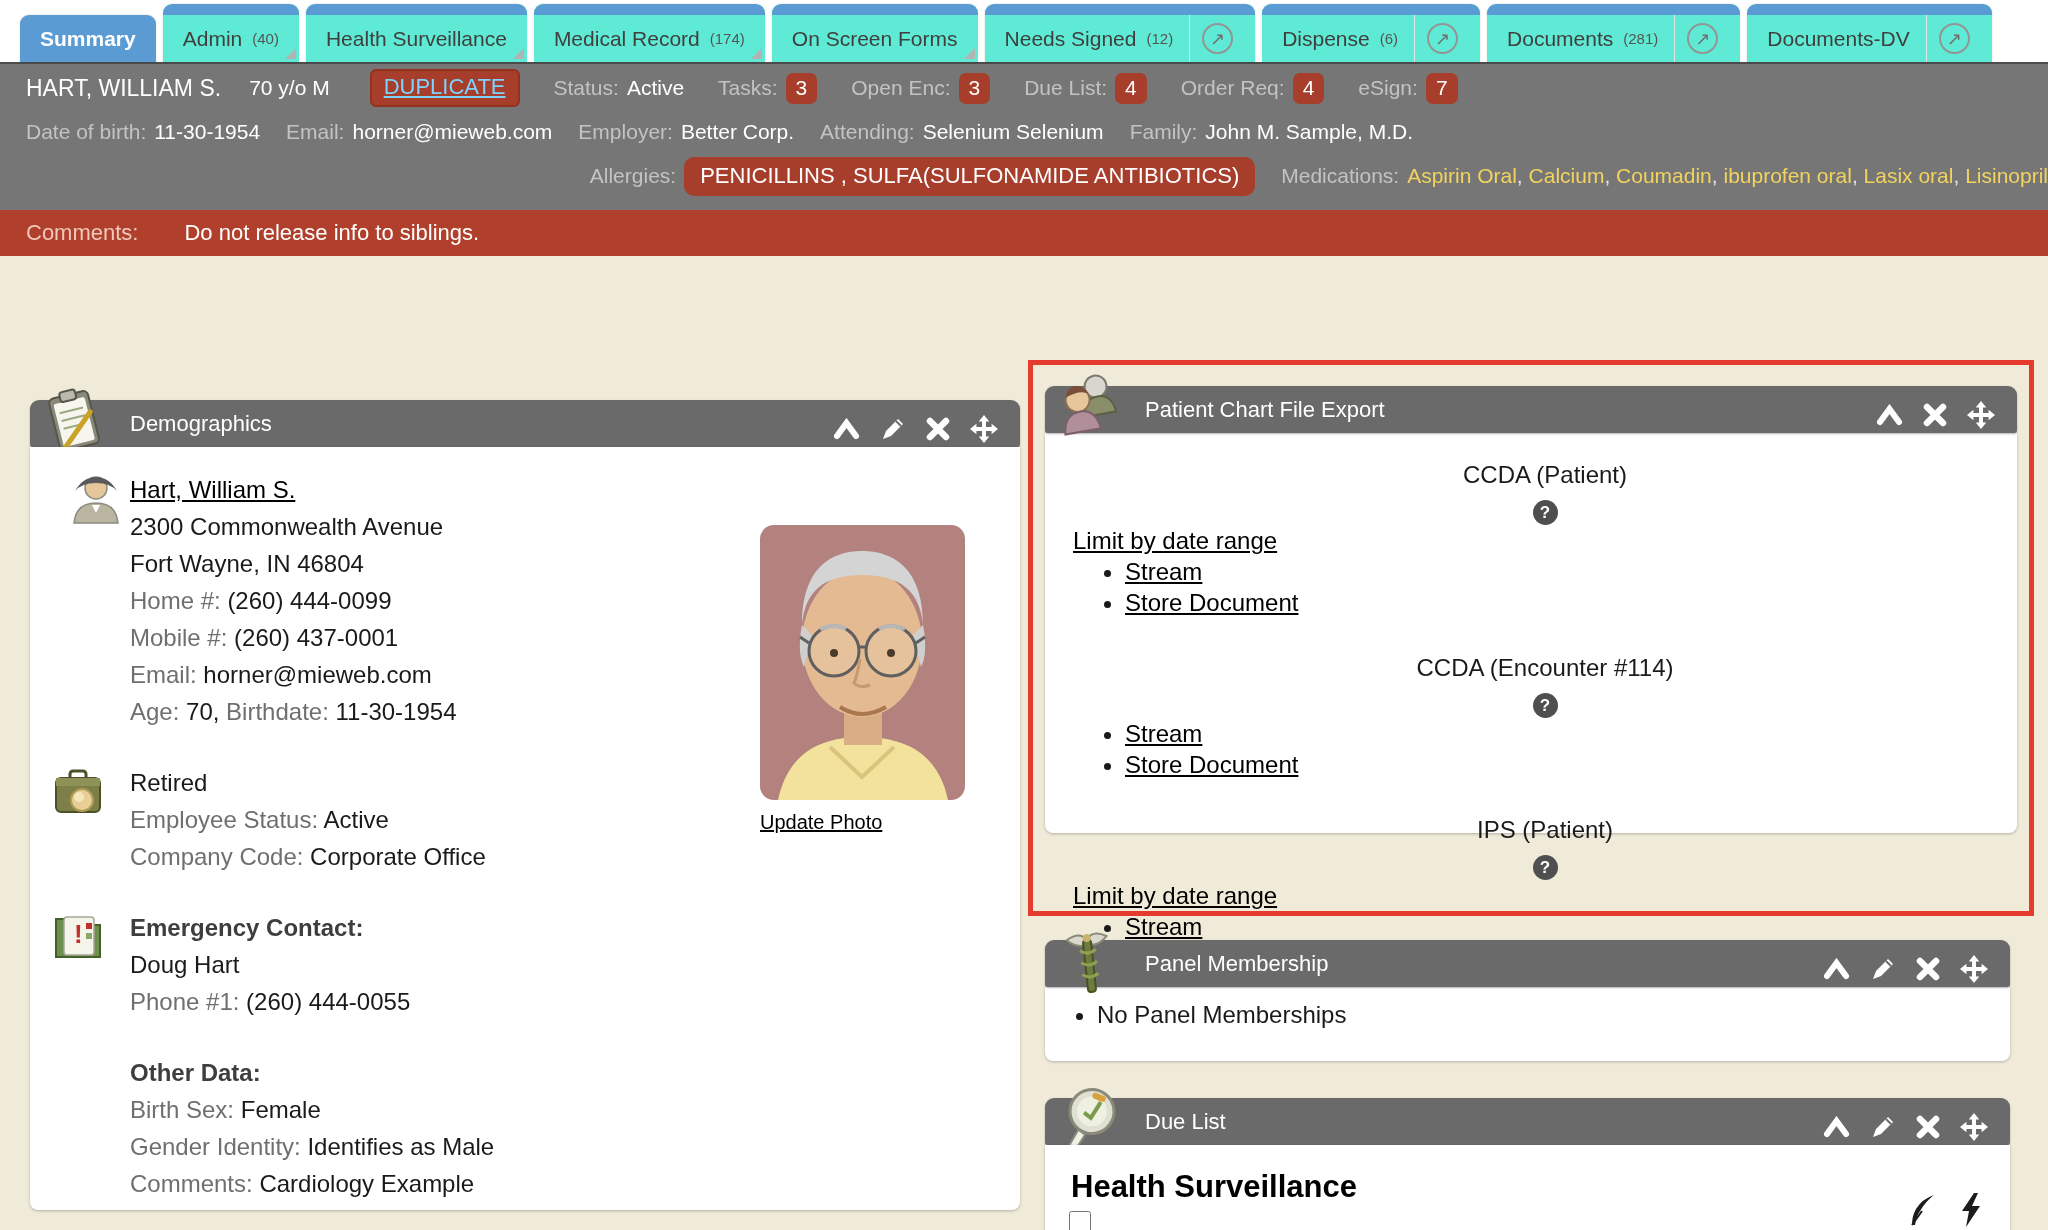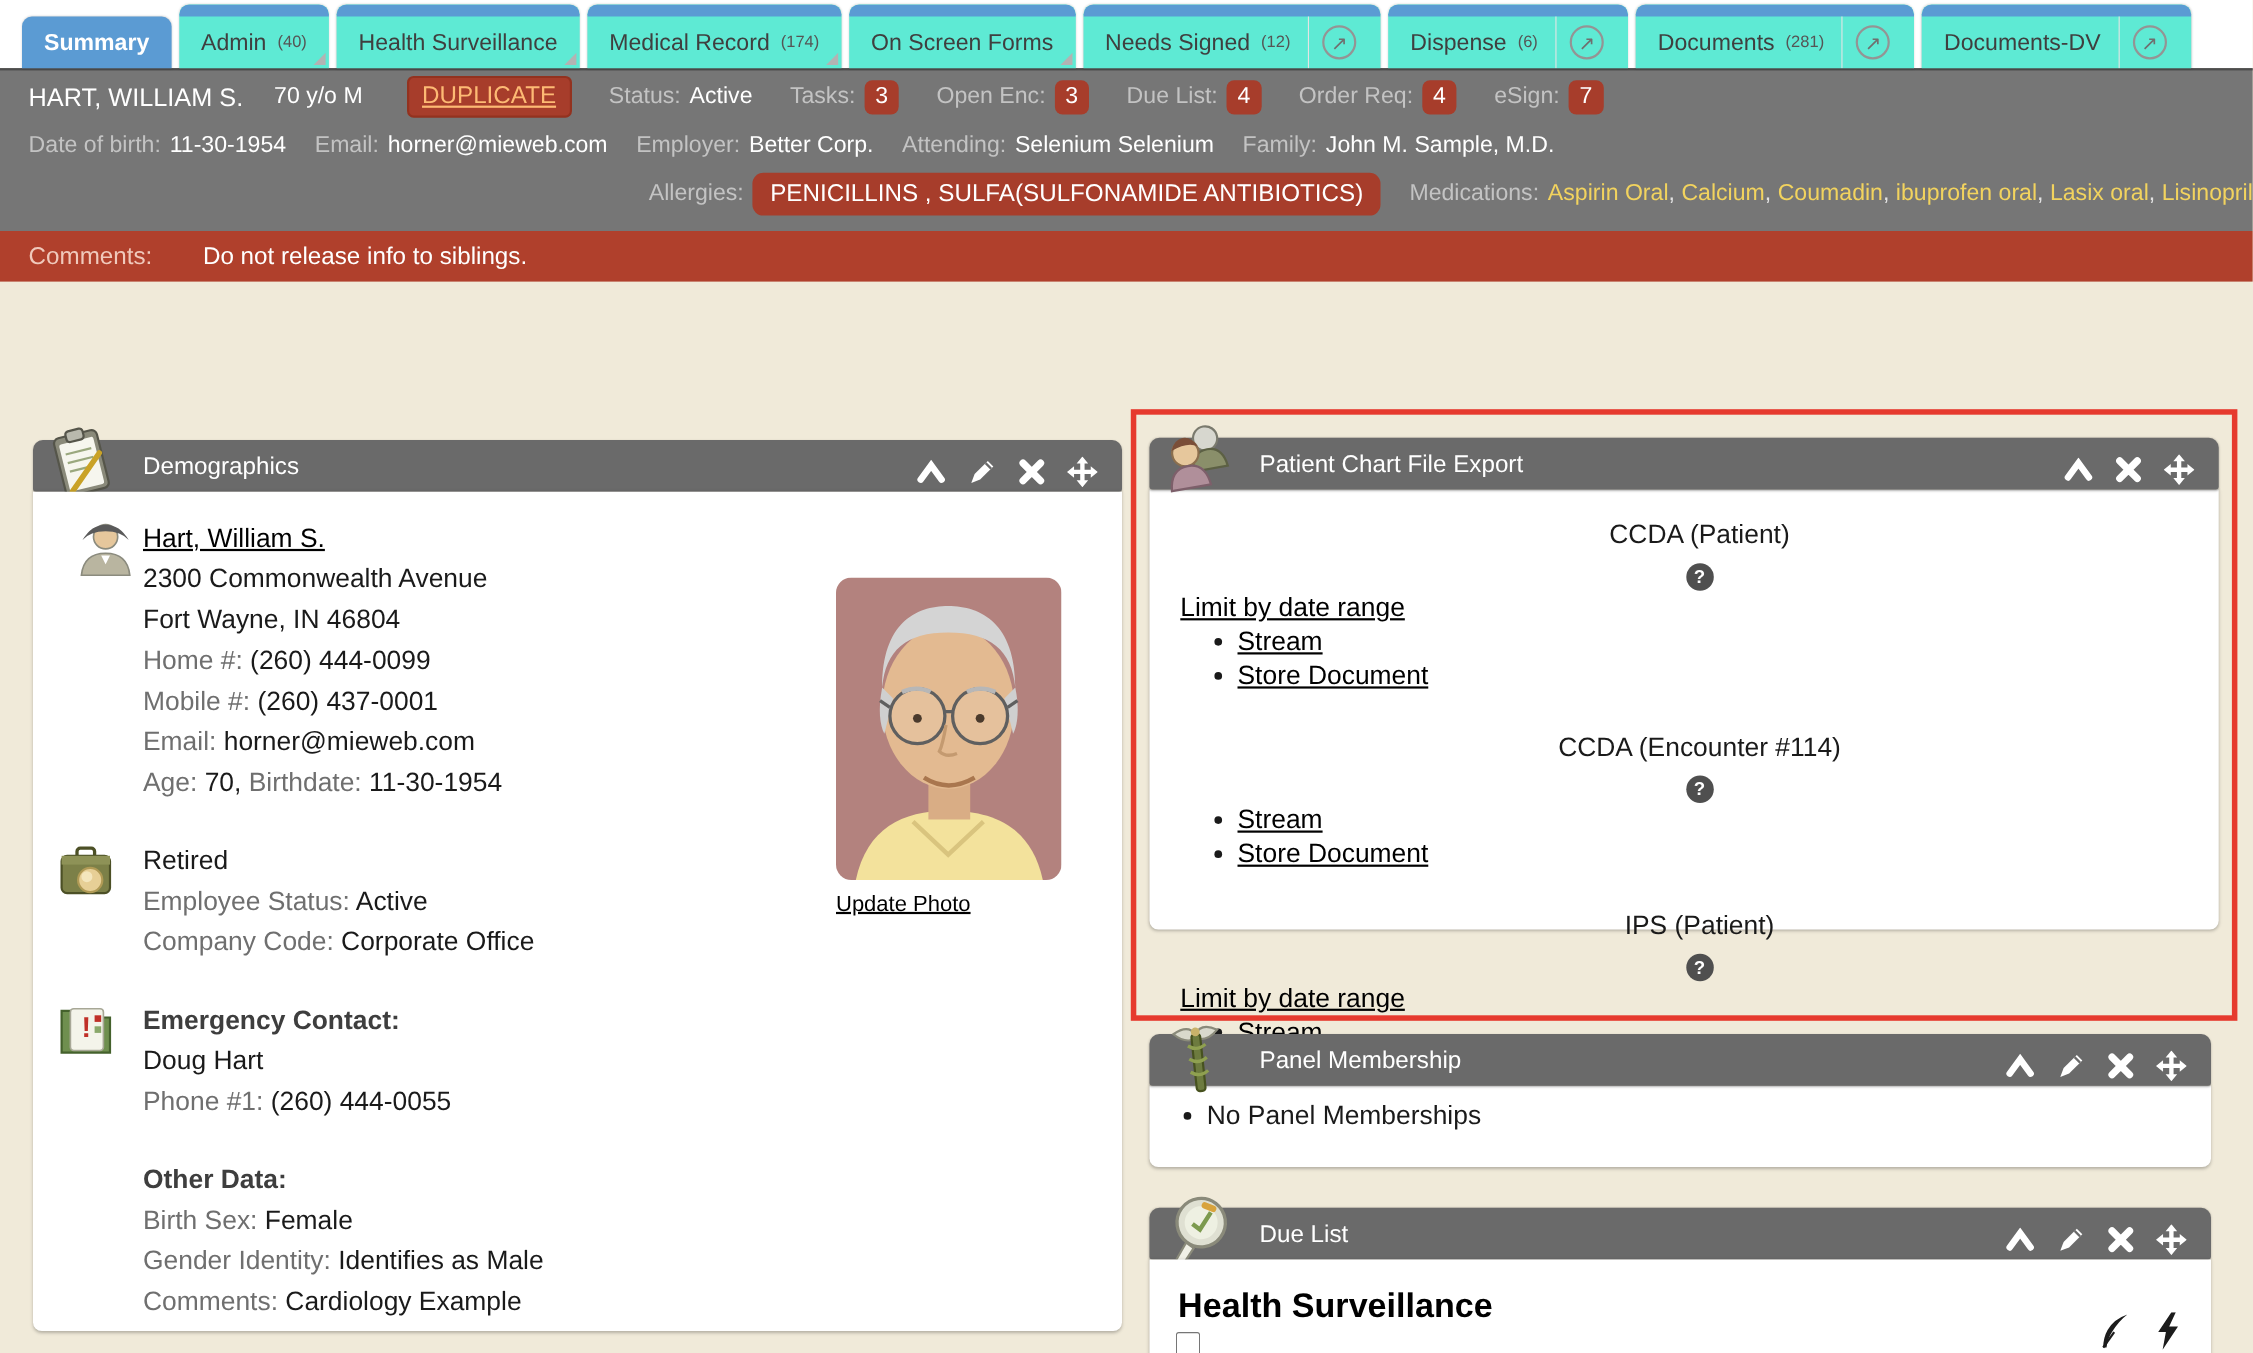--- a/index.html
+++ b/index.html
@@ -66,21 +66,21 @@
   .lbl{ color:#c3c3c3; margin-right:8px; }
   .val{ color:#ffffff; }
   .gap-lg{ margin-left:34px; }
   .gap-md{ margin-left:26px; }
   .name{ color:#fff; font-size:23px; }
   .agesex{ color:#fff; margin-left:28px; }
   .badge-dup{
     margin-left:40px;
     background:#a73d2b;
     border:2px solid #93321f;
-    color:#fdba74;
+    color:#7dd3fc;
     text-decoration:underline;
     padding:3px 12px 5px;
     border-radius:6px;
     font-size:22px;
     cursor:pointer;
   }
   .cnt{
     background:#a73d2b; color:#fff;
     border-radius:7px;
     padding:3px 10px 4px;
@@ -133,21 +133,21 @@
   .dlbl{ color:#6f6f6f; }
   .dhead{ font-weight:bold; color:#3e3e3e; }
   .sec{ margin-top:34px; position:relative; }
   .sec-icon{ position:absolute; left:-78px; top:2px; width:52px; height:52px; }
   .person-ic{ position:absolute; left:40px; top:26px; width:52px; height:52px; }
   .photo-wrap{ position:absolute; left:730px; top:78px; width:208px; text-align:left; }
   .photo-wrap svg{ display:block; border-radius:14px; }
   .update-photo{ display:inline-block; margin-top:4px; font-size:20px; color:#2b2b2b; }
   
   .export-outline{
-    position:absolute; left:1028px; top:372px; width:1006px; height:556px;
+    position:absolute; left:1028px; top:360px; width:1006px; height:556px;
     border:5px solid #e63a2e;
   }
   .export-panel{ position:absolute; left:12px; top:21px; width:972px; }
   .export-body{ padding:26px 0 0 28px; font-size:24px; height:400px; }
   .exp-section{ margin-bottom:34px; }
   .exp-heading{ display:flex; align-items:center; gap:10px; line-height:31px;flex-direction:column; }
   .help{
     width:25px; height:25px; border-radius:50%;
     background:#4f4f4f; color:#fff;
     display:inline-flex; align-items:center; justify-content:center;

